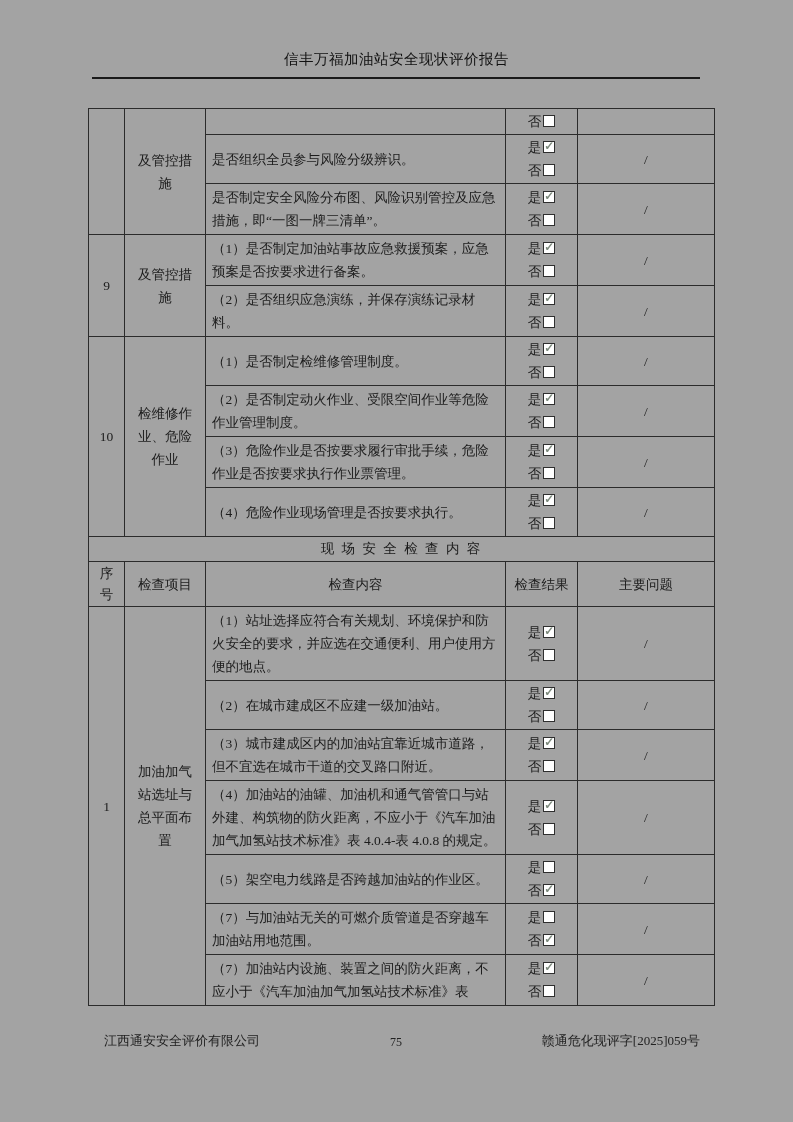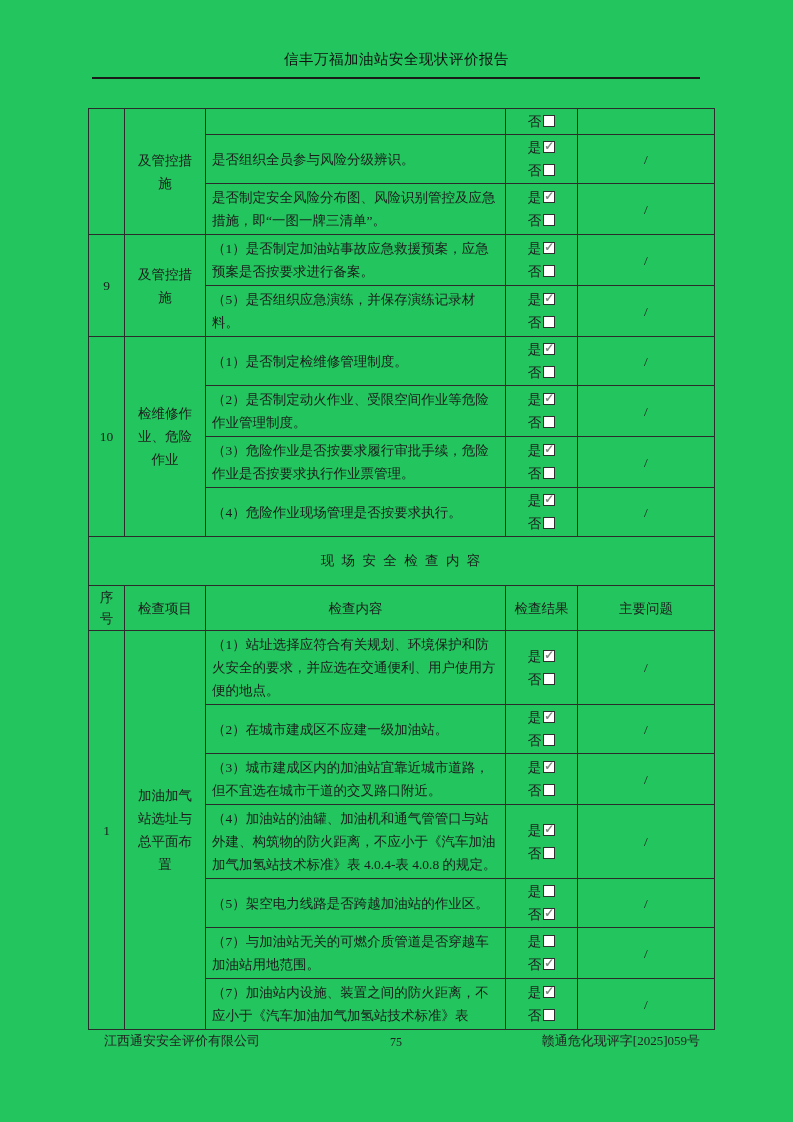--- a/index.html
+++ b/index.html
@@ -1,19 +1,19 @@
 <!DOCTYPE html>
 <html><head>
 <meta charset="utf-8">
 <style>
   html,body{margin:0;padding:0;background:#ffffff;}
   .page{
     position:relative;
     width:793px;height:1122px;
-    background:#22c55e;
+    background:#a3a3a3;
     font-family:"Liberation Serif","DejaVu Serif",serif;
     color:#1c1c1c;
     overflow:hidden;
   }
   .doc-title{
     position:absolute;top:50px;left:0;width:100%;
     text-align:center;font-size:14.5px;letter-spacing:.5px;
     color:#111;
   }
   .header-rule{
@@ -31,21 +31,21 @@
     font-weight:normal;
     line-height:23px;
     overflow:hidden;
   }
   td.seq{ text-align:center; padding:0 2px; }
   td.item{ text-align:center; padding:2px 10px; line-height:26px;font-family:Liberation Serif, serif; }
   td.content{ text-align:left; padding:2px 6px; line-height:23px; }
   td.result{ text-align:center; padding:1px 2px; line-height:23px; }
   td.problem{ text-align:center; padding:1px 2px; }
   tr.banner-row td{
-    height:24px;text-align:center;line-height:24px;padding:12px;
+    height:24px;text-align:center;line-height:24px;padding:0;
     letter-spacing:2px;
   }
   tr.header-row th{ height:44px;text-align:center;padding:0 4px; }
   tr.header-row th.h-seq{ padding:0 9px; line-height:21px; }
   .cb-line{ white-space:nowrap; }
   .cb{
     display:inline-block;width:10px;height:10px;
     border:1px solid #2f2f2f;background:#fff;
     vertical-align:-1px;margin-left:2px;position:relative;
   }
@@ -108,21 +108,21 @@
           <td class="seq" rowspan="2">9</td>
           <td class="item" rowspan="2">及管控措施</td>
           <td class="content">（1）是否制定加油站事故应急救援预案，应急预案是否按要求进行备案。</td>
           <td class="result">
             <div class="cb-line"><span>是</span><span class="cb checked"></span></div>
             <div class="cb-line"><span>否</span><span class="cb"></span></div>
           </td>
           <td class="problem">/</td>
         </tr>
         <tr>
-          <td class="content">（5）是否组织应急演练，并保存演练记录材料。</td>
+          <td class="content">（2）是否组织应急演练，并保存演练记录材料。</td>
           <td class="result">
             <div class="cb-line"><span>是</span><span class="cb checked"></span></div>
             <div class="cb-line"><span>否</span><span class="cb"></span></div>
           </td>
           <td class="problem">/</td>
         </tr>
         <tr>
           <td class="seq" rowspan="4">10</td>
           <td class="item" rowspan="4">检维修作业、危险作业</td>
           <td class="content">（1）是否制定检维修管理制度。</td>

